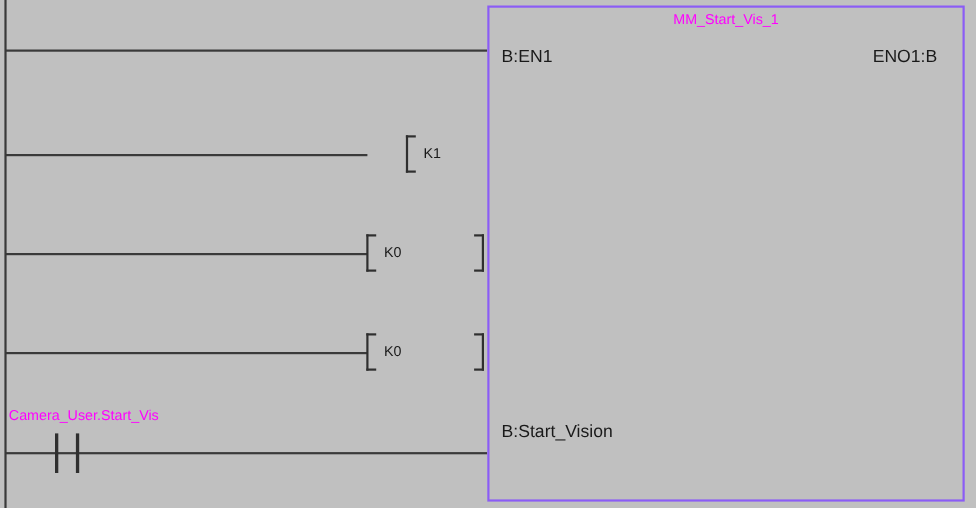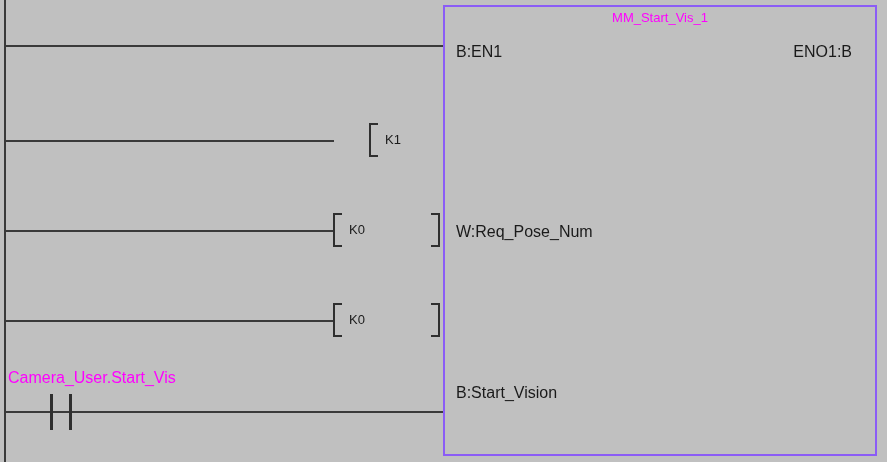--- a/index.html
+++ b/index.html
@@ -111,21 +111,21 @@
     top: 0;
     width: 3px;
     height: 36px;
     background: #2f2f2f;
   }
   .contact .bar.l { left: 2px; }
   .contact .bar.r { right: 2px; }
 
   .contact-label {
     position: absolute;
-    font-size: 16px;
+    font-size: 13px;
     line-height: 16px;
     color: #ff00ff;
     white-space: nowrap;
   }
 </style>
 </head>
 <body>
 
 <div id="canvas">
 
@@ -160,17 +160,16 @@
     <div class="bar l"></div>
     <div class="bar r"></div>
   </div>
 
   <div class="fb">
     <div class="fb-title">MM_Start_Vis_1</div>
 
     <div class="fb-pin left" style="top:37px;">B:EN1</div>
     <div class="fb-pin right" style="top:37px;">ENO1:B</div>
 
-    <div class="fb-pin left" style="top:217px;">W:Req_Pose_Num</div>
     <div class="fb-pin left" style="top:378px;">B:Start_Vision</div>
   </div>
 
 </div>
 
 </body></html>

